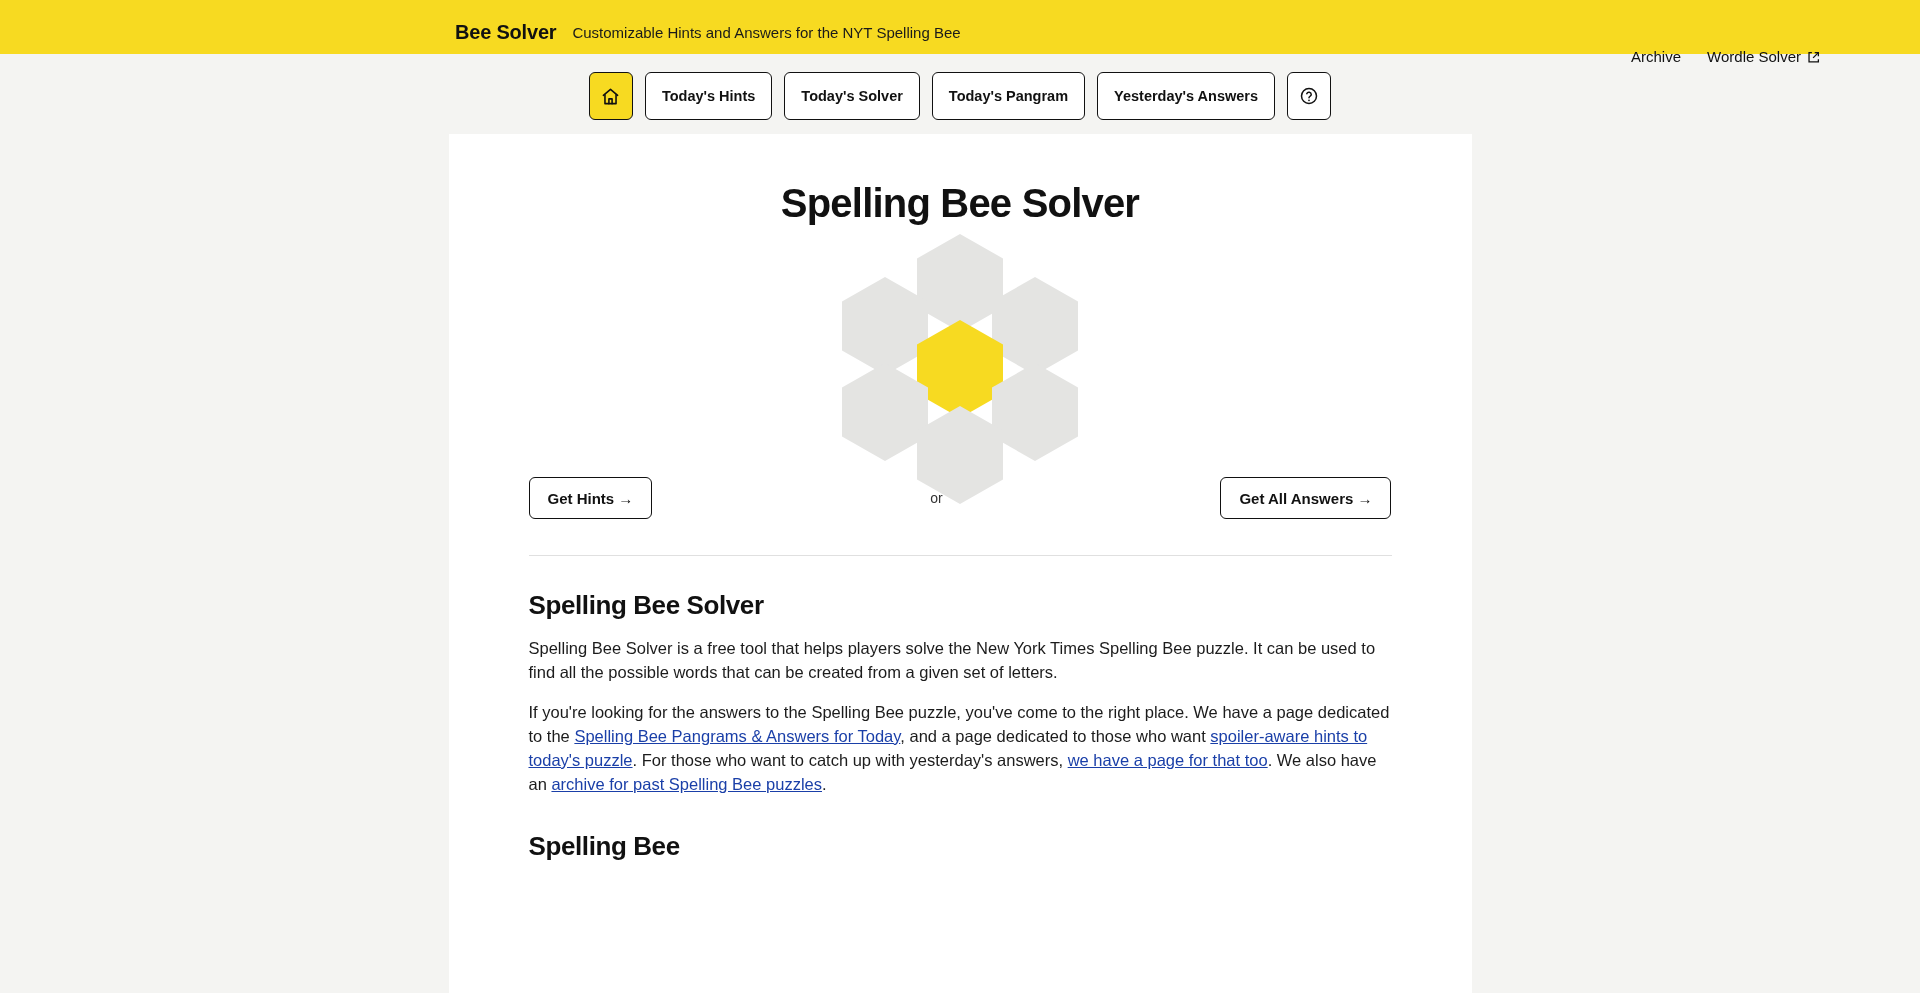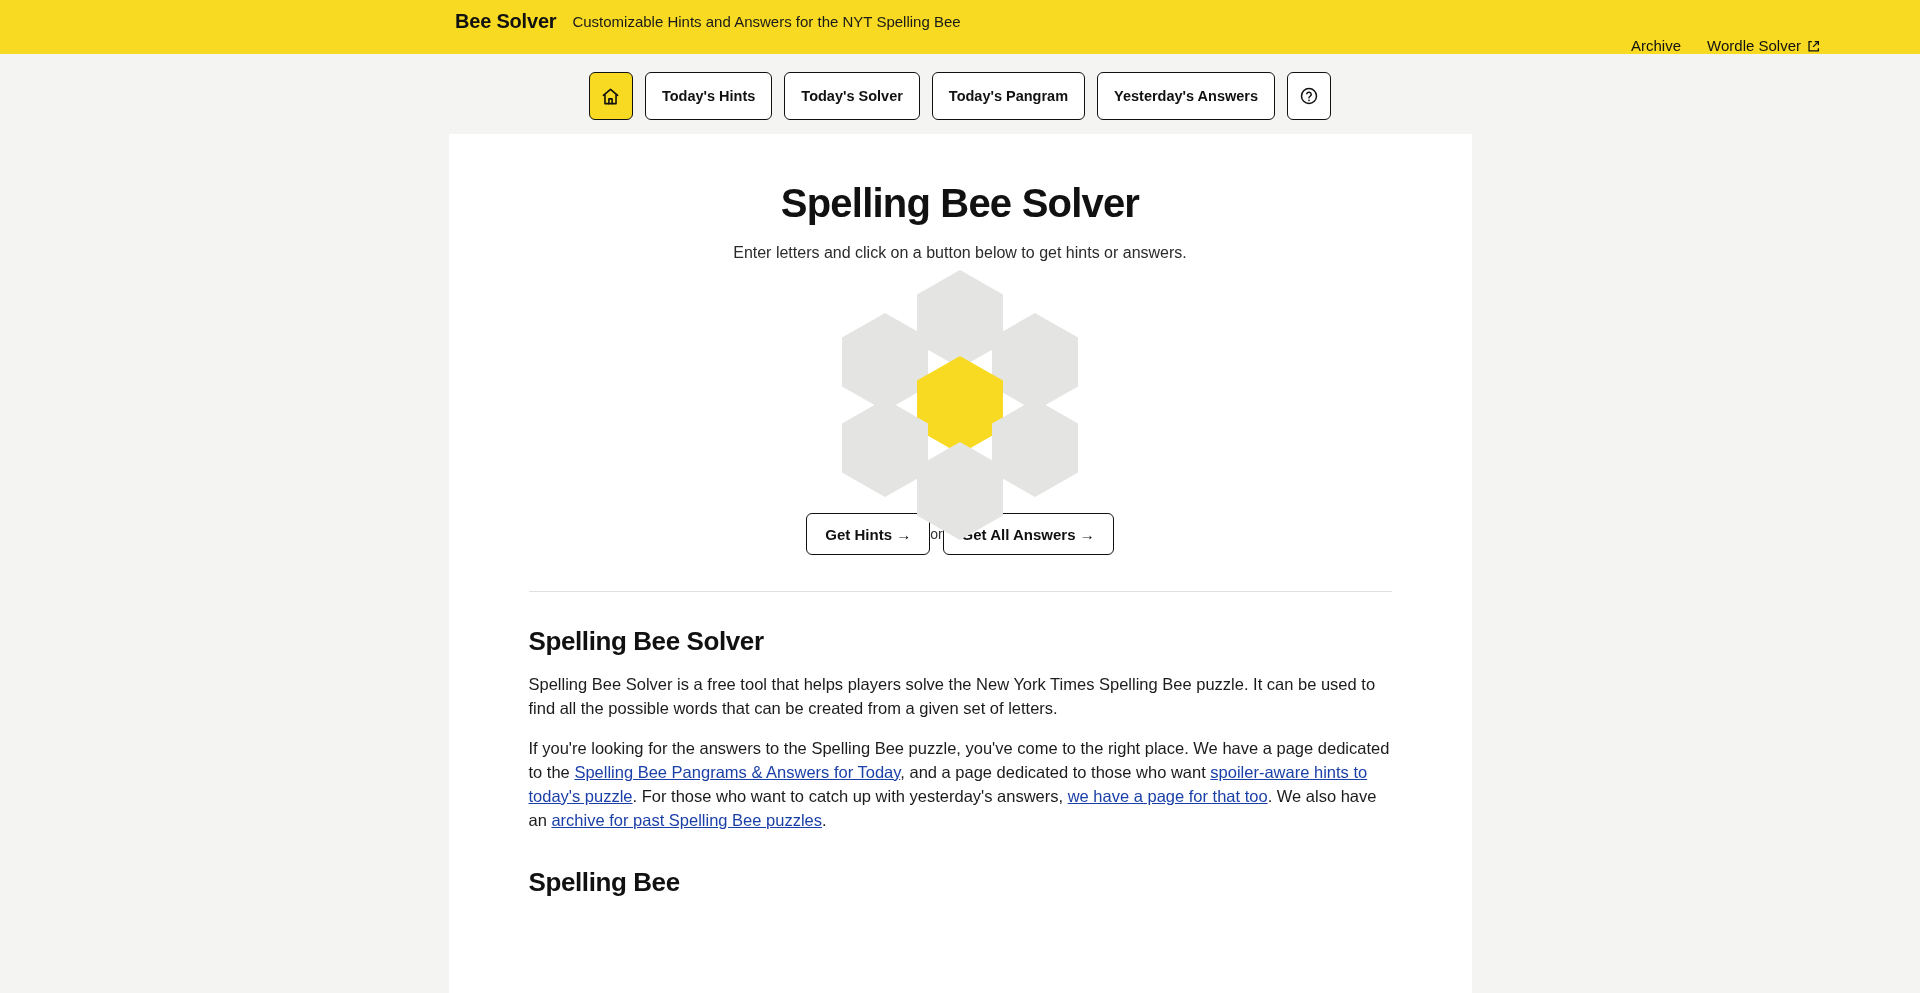--- a/index.html
+++ b/index.html
@@ -12,21 +12,21 @@
     background: #f4f4f2;
     font-family: "Liberation Sans", sans-serif;
     color: #111111;
   }
 
   
   .topbar {
     height: 54px;
     background: #f7da21;
     display: flex;
-    align-items: flex-end;
+    align-items: flex-start;
     padding: 0 40px 0 0;
     position: relative;
   }
   .topbar-inner {
     width: 1920px;
     display: flex;
     align-items: center;
     padding-left: 455px;
     padding-right: 40px;
   }
@@ -152,22 +152,23 @@
   .c-tl      { left: 12px;  top: 43px; }
   .c-tr      { left: 162px; top: 43px; }
   .c-center  { left: 87px;  top: 86px; }
   .c-bl      { left: 12px;  top: 129px; }
   .c-br      { left: 162px; top: 129px; }
   .c-bot     { left: 87px;  top: 172px; }
 
   
   .actions {
     display: flex;
-    justify-content: center;
-    align-items: center;
+    justify-content: space-between;
+    align-items: center;
+    gap: 16px;
     margin-top: 28px;
   }
   .actionbtn {
     background: #ffffff;
     border: 1.5px solid #111111;
     border-radius: 6px;
     height: 42px;
     padding: 0 18px;
     font-size: 15px;
     font-weight: bold;
@@ -249,21 +250,20 @@
       </svg>
     </span>
   </button>
 </div>
 
 <div class="page">
   <div class="card">
     <div class="card-inner">
 
       <h1 class="title">Spelling Bee Solver</h1>
-      <p class="subtitle">Enter letters and click on a button below to get hints or answers.</p>
 
       <div class="hive-wrap">
         <div class="hive">
           <button class="cell c-top"></button>
           <button class="cell c-tl"></button>
           <button class="cell c-tr"></button>
           <button class="cell center c-center"></button>
           <button class="cell c-bl"></button>
           <button class="cell c-br"></button>
           <button class="cell c-bot"></button>

